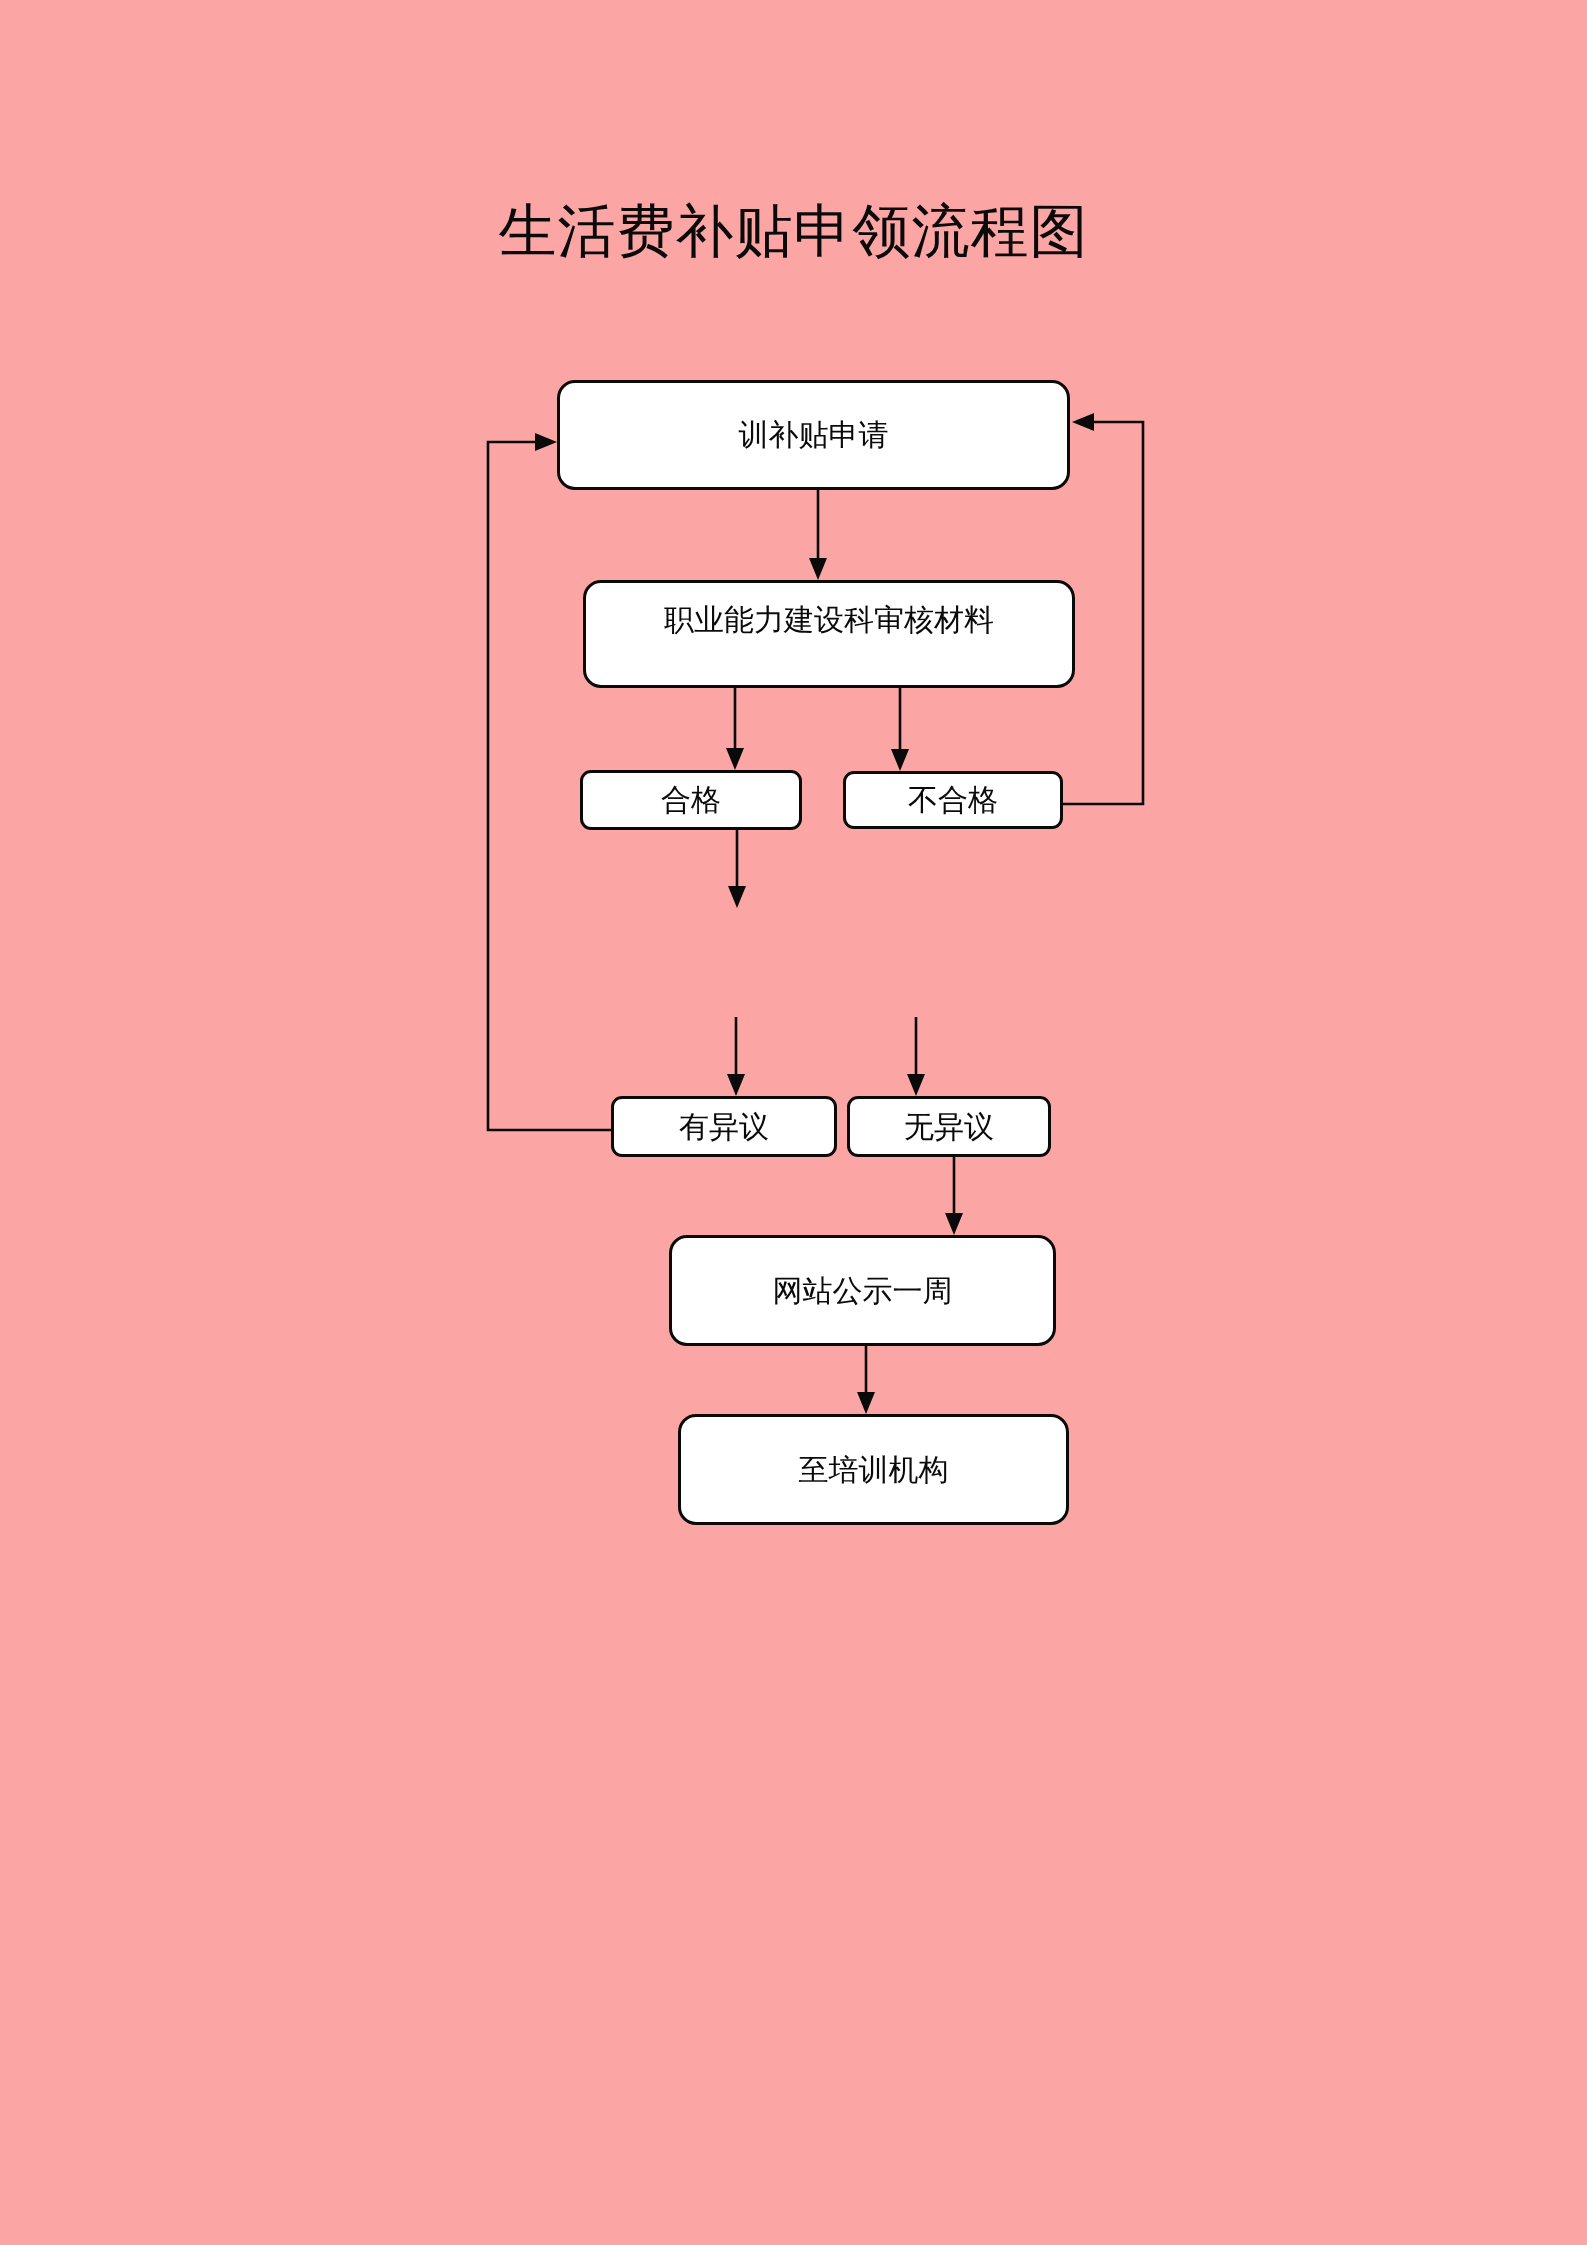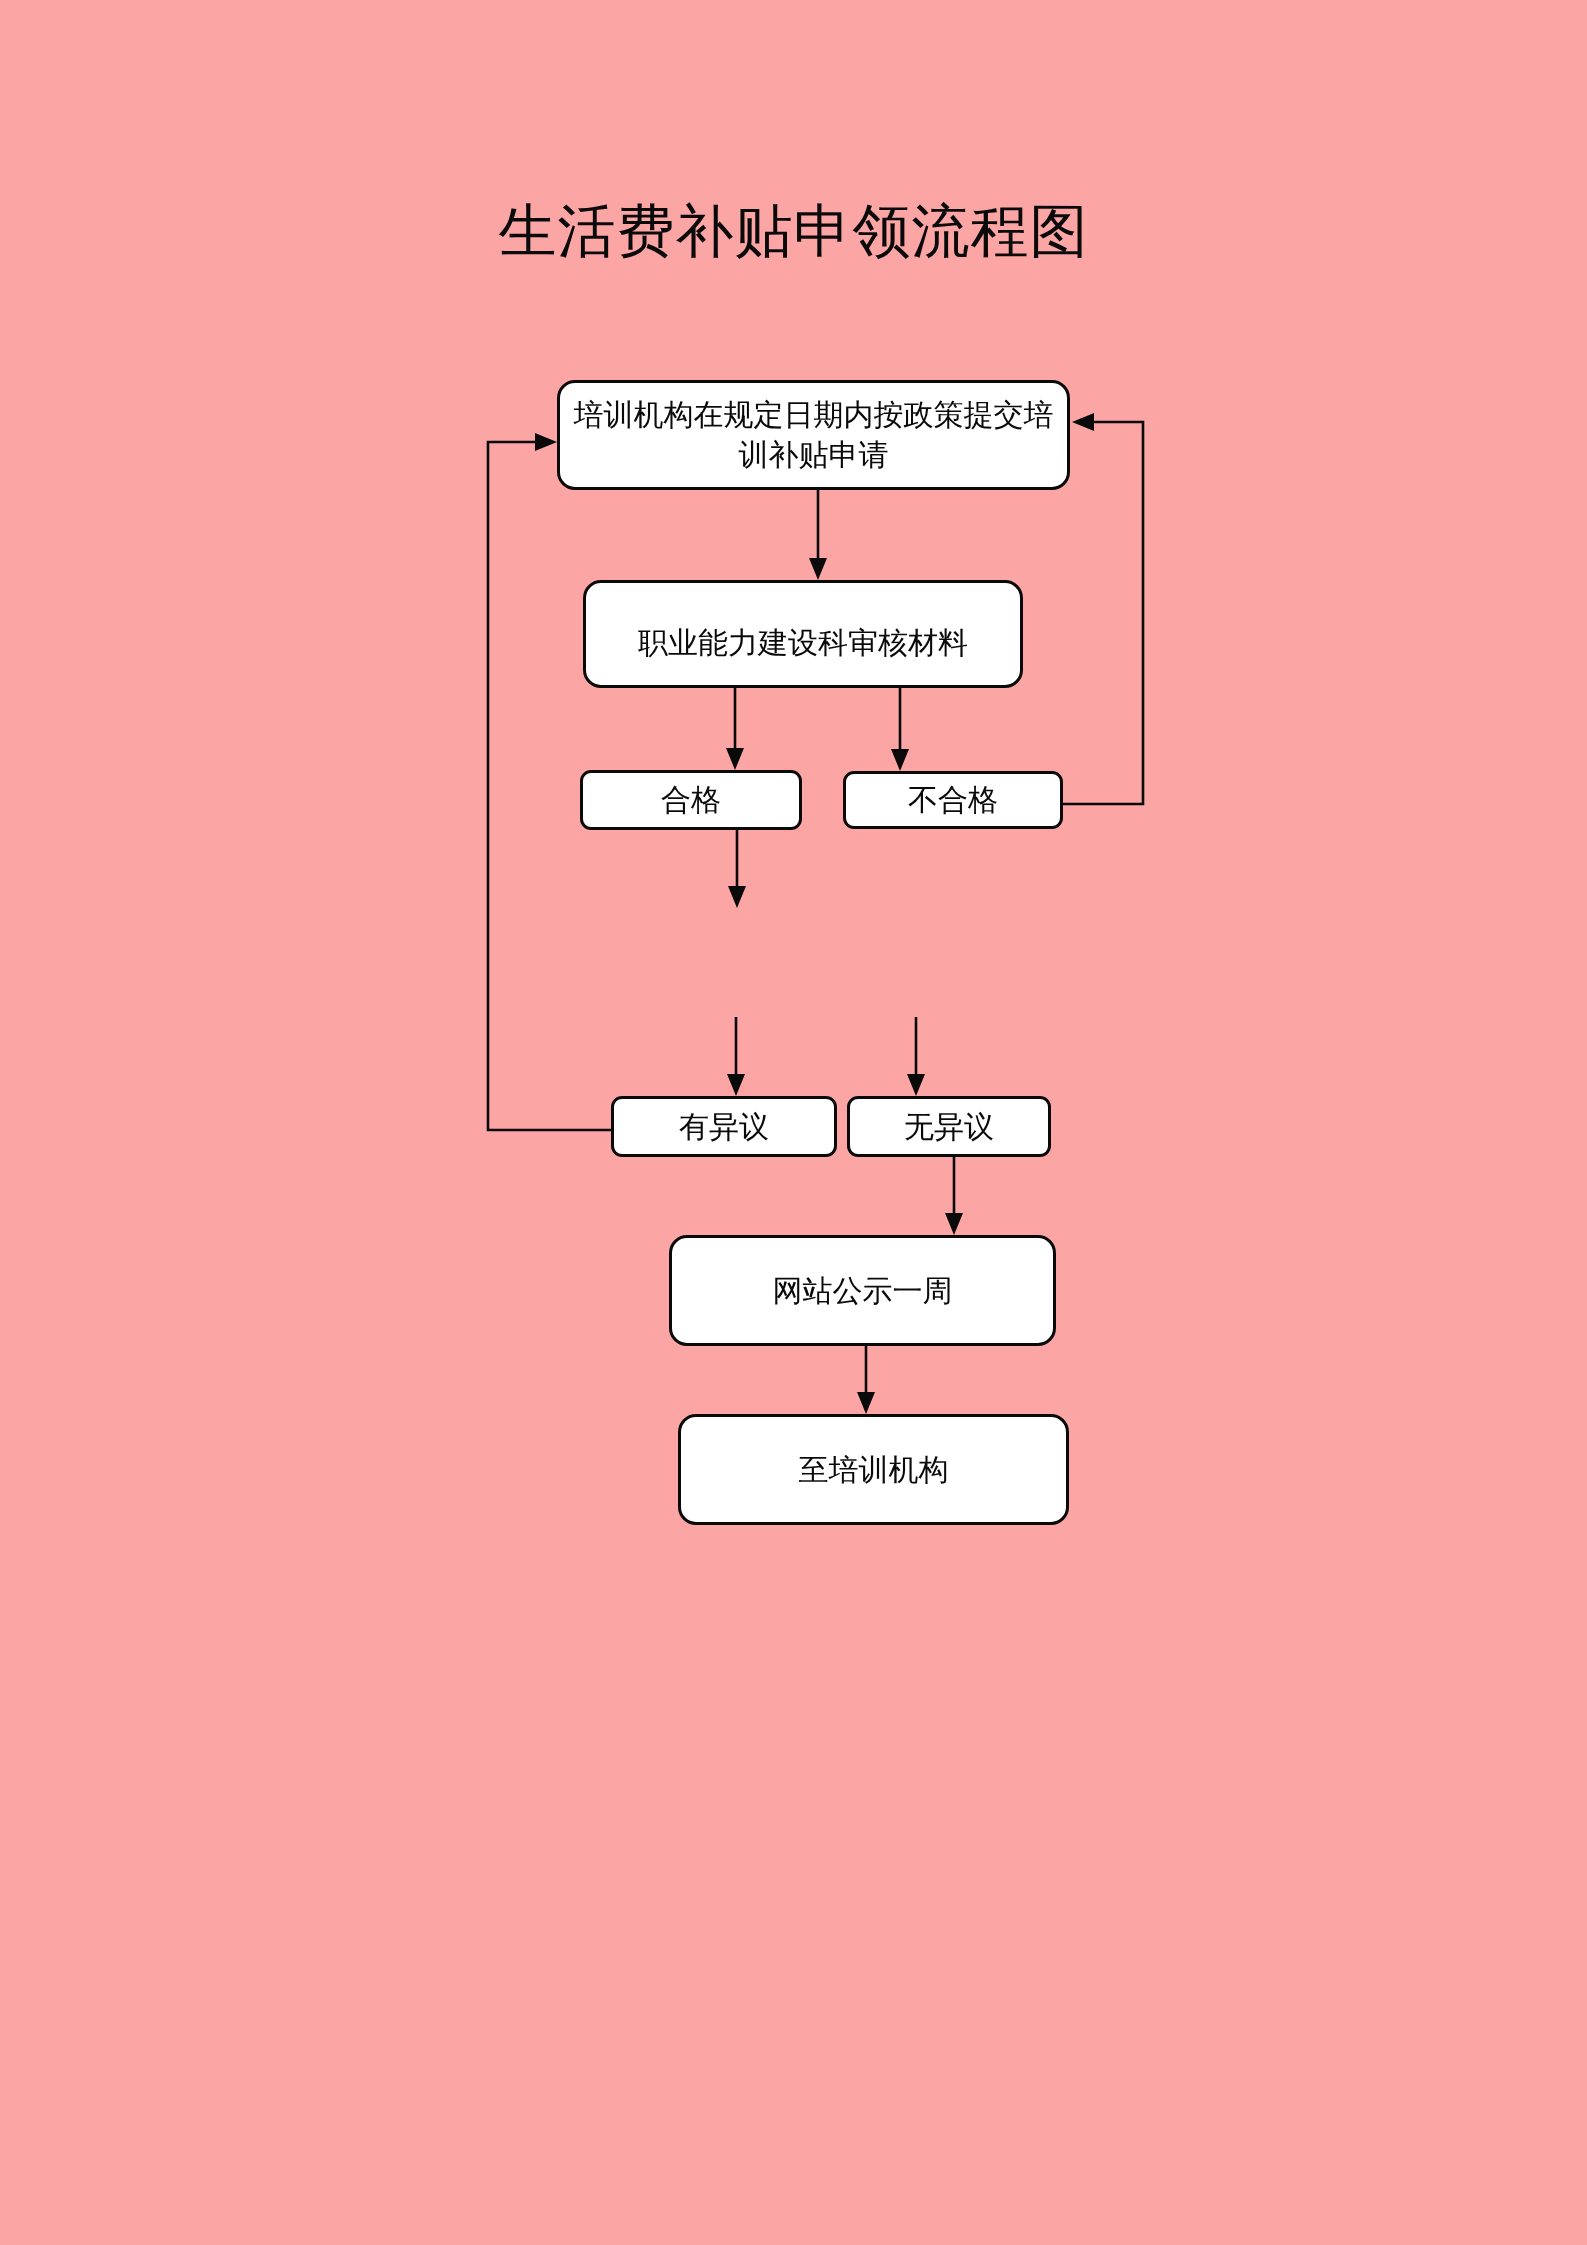--- a/index.html
+++ b/index.html
@@ -34,22 +34,22 @@
     align-items: center;
     justify-content: center;
     font-size: 30px;
     line-height: 40px;
     text-align: center;
     color: #0a0a0a;
   }
   .node.big   { border-radius: 18px; }
   .node.small { border-radius: 11px; }
   #node-submit        { left: 557px;  top: 380px;  width: 513px; height: 110px; }
-  #node-review        { left: 583px;  top: 580px;  width: 440px; height: 108px;
-                        justify-content: center; padding-top: 17px; }
+  #node-review        { left: 583px;  top: 580px;  width: 492px; height: 108px;
+                        justify-content: flex-start; padding-top: 17px; }
   #node-qualified     { left: 580px;  top: 770px;  width: 222px; height: 60px; }
   #node-unqualified   { left: 843px;  top: 771px;  width: 220px; height: 58px; }
   #node-publicity     { left: 643px;  top: 908px;  width: 388px; height: 109px; }
   #node-objection     { left: 611px;  top: 1096px; width: 226px; height: 61px; }
   #node-no-objection  { left: 847px;  top: 1096px; width: 204px; height: 61px; }
   #node-apply-finance { left: 669px;  top: 1235px; width: 387px; height: 111px; }
   #node-allocate      { left: 678px;  top: 1414px; width: 391px; height: 111px; }
   #connector-layer {
     position: absolute;
     left: 0; top: 0;
@@ -110,21 +110,20 @@
       <polyline class="edge-line" points="611,1130 488,1130 488,442 537,442"></polyline>
       <polygon class="edge-head" points="557,442 535,433 535,451"></polygon>
     </g>
     <g>
       <polyline class="edge-line" points="1063,804 1143,804 1143,422 1092,422"></polyline>
       <polygon class="edge-head" points="1072,422 1094,413 1094,431"></polygon>
     </g>
   </svg>
 
   <div class="node big" id="node-submit">
-    <span>培训机构在规定日期内按政策提交培</span>
     <span>训补贴申请</span>
   </div>
 
   <div class="node big" id="node-review">
     <span>职业能力建设科审核材料</span>
   </div>
 
   <div class="node small" id="node-qualified">
     <span>合格</span>
   </div>

